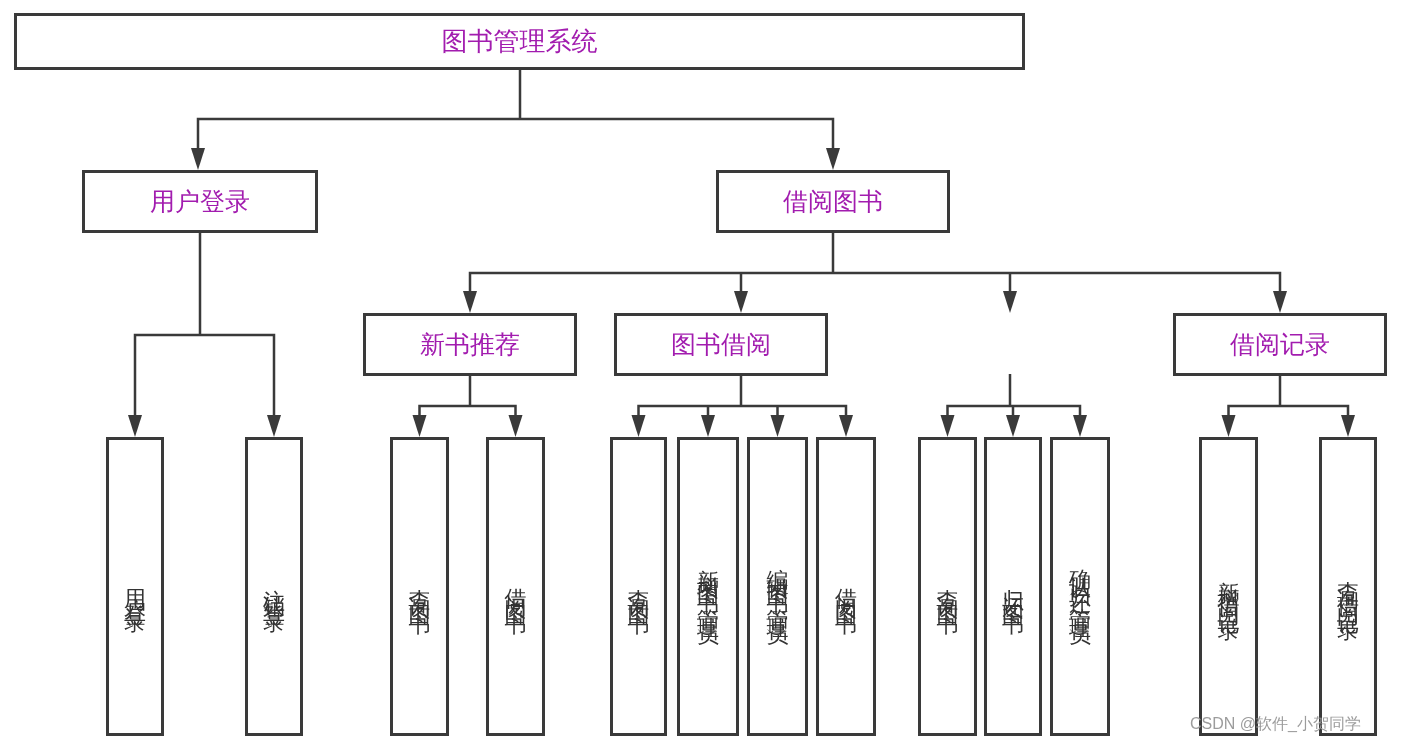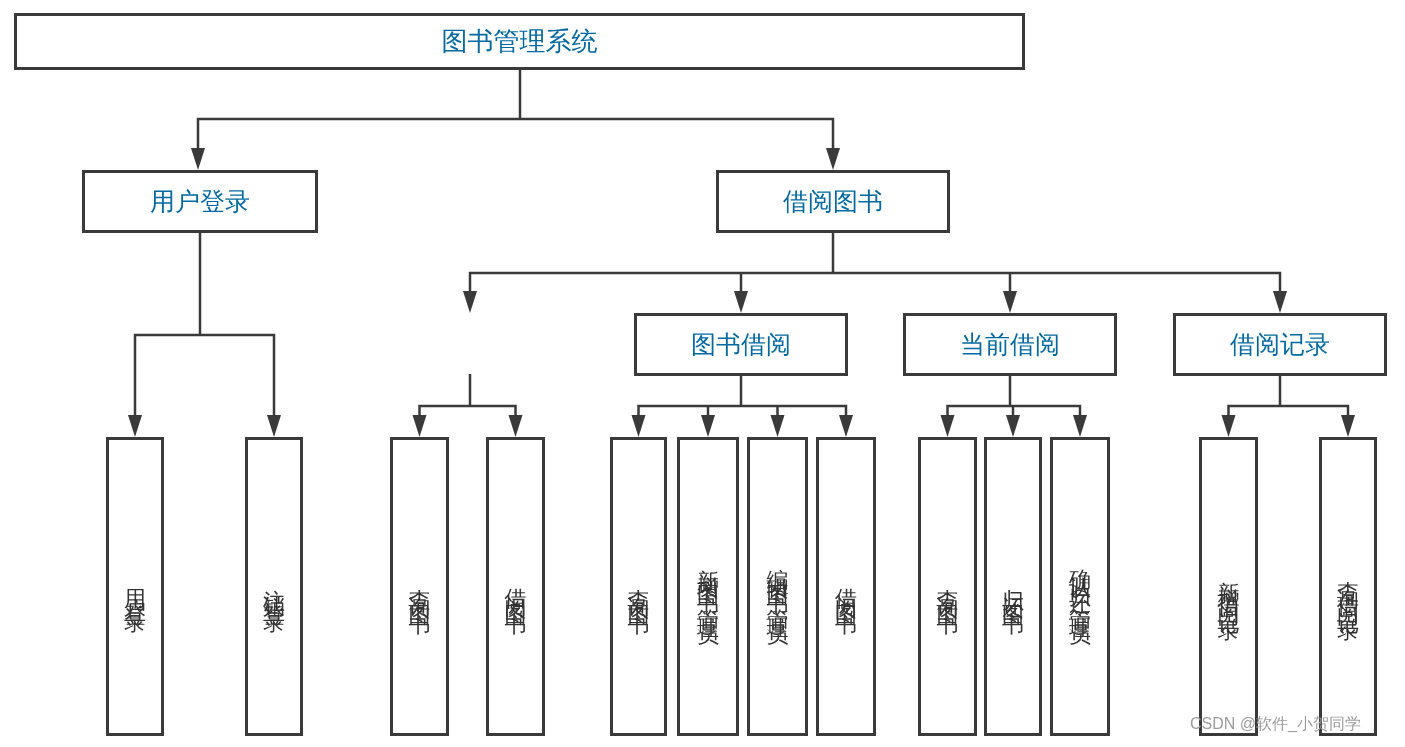--- a/index.html
+++ b/index.html
@@ -25,21 +25,21 @@
     position: absolute;
     box-sizing: border-box;
     border: 3px solid #3a3a3a;
     background: #ffffff;
     display: flex;
     align-items: center;
     justify-content: center;
   }
   .hlabel {
     font-size: 25px;
-    color: #0369a1;
+    color: #a21caf;
     white-space: nowrap;
   }
   .root .hlabel {
     font-size: 26px;
   }
   .vnode {
     position: absolute;
     box-sizing: border-box;
     border: 3px solid #3a3a3a;
     background: #ffffff;
@@ -121,25 +121,25 @@
     <span class="hlabel">图书管理系统</span>
   </div>
 
   <div class="hnode" style="left:82px;top:170px;width:236px;height:63px">
     <span class="hlabel">用户登录</span>
   </div>
   <div class="hnode" style="left:716px;top:170px;width:234px;height:63px">
     <span class="hlabel">借阅图书</span>
   </div>
 
-  <div class="hnode" style="left:634px;top:313px;width:214px;height:63px">
+  <div class="hnode" style="left:363px;top:313px;width:214px;height:63px">
+    <span class="hlabel">新书推荐</span>
+  </div>
+  <div class="hnode" style="left:614px;top:313px;width:214px;height:63px">
     <span class="hlabel">图书借阅</span>
-  </div>
-  <div class="hnode" style="left:903px;top:313px;width:214px;height:63px">
-    <span class="hlabel">当前借阅</span>
   </div>
   <div class="hnode" style="left:1173px;top:313px;width:214px;height:63px">
     <span class="hlabel">借阅记录</span>
   </div>
 
   <div class="vnode" style="left:106px;top:437px;width:58px;height:299px">
     <span class="vlabel">用户登录</span>
   </div>
   <div class="vnode" style="left:245px;top:437px;width:58px;height:299px">
     <span class="vlabel">注销登录</span>

